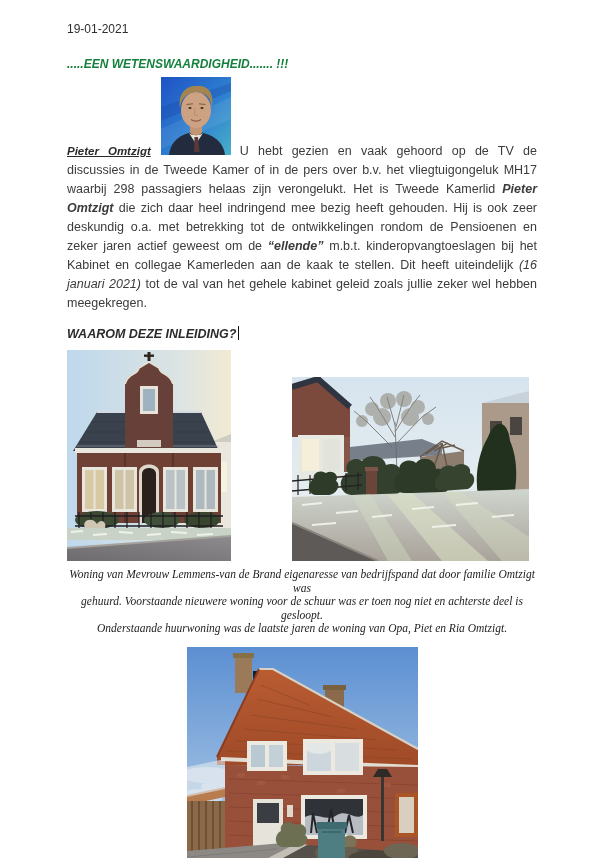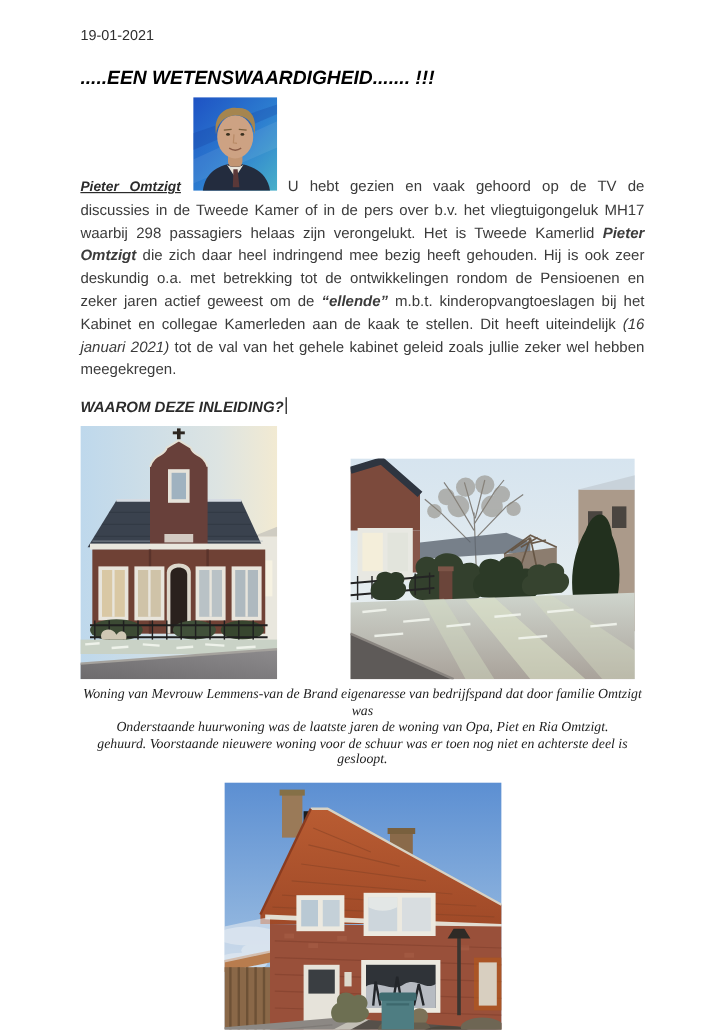--- a/index.html
+++ b/index.html
@@ -6,21 +6,21 @@
   body{
     width:602px;height:858px;background:#ffffff;position:relative;overflow:hidden;
     font-family:"Liberation Sans", sans-serif;color:#3b3b3b;
   }
   .page{padding:22px 65px 0 67px;}
   .date{font-size:12px;color:#2e2e2e;}
   .title{
     text-align:center;font-size:16px;font-weight:bold;font-style:italic;
     text-decoration:underline;color:#1e1e1e;margin-top:11px;letter-spacing:.2px;
   }
-  .subtitle{margin-top:21px;font-size:16px;font-weight:bold;font-style:italic;color:#000000;}
+  .subtitle{margin-top:21px;font-size:12px;font-weight:bold;font-style:italic;color:#15803d;}
   .intro{margin-top:6px;font-size:12.5px;line-height:19px;text-align:justify;color:#3b3b3b;}
   .pieter-label{
     font-weight:bold;font-style:italic;text-decoration:underline;
     font-size:11.5px;color:#2b2b2b;margin-right:10px;white-space:nowrap;
   }
   .portrait{display:inline-block;width:70px;height:78px;margin-right:9px;vertical-align:baseline;}
   .portrait svg{display:block;}
   .bi{font-weight:bold;font-style:italic;}
   .it{font-style:italic;}
   .waarom{margin-top:13px;font-size:12.5px;font-weight:bold;font-style:italic;color:#2b2b2b;}
@@ -197,22 +197,22 @@
           <path d="M10,128 L30,126 M44,136 L66,134 M20,148 L44,146 M80,140 L100,138 M120,132 L142,130 M164,128 L186,126 M200,140 L222,138 M140,150 L164,148"></path>
         </g>
         <path d="M0,184 L0,146 L86,184 Z" fill="#5e5a58"></path>
         <path d="M0,146 L86,184" stroke="#8a8580" stroke-width="2"></path>
       </svg>
     </div>
   </div>
 
   <div class="caption">
     <div>Woning van Mevrouw Lemmens-van de Brand eigenaresse van bedrijfspand dat door familie Omtzigt was</div>
+    <div>gehuurd. Voorstaande nieuwere woning voor de schuur was er toen nog niet en achterste deel is gesloopt.</div>
     <div>Onderstaande huurwoning was de laatste jaren de woning van Opa, Piet en Ria Omtzigt.</div>
-    <div>gehuurd. Voorstaande nieuwere woning voor de schuur was er toen nog niet en achterste deel is gesloopt.</div>
   </div>
 
   <div class="bottom-photo">
     <svg width="231" height="223" viewBox="0 0 231 223">
       <defs>
         <linearGradient id="skyB" x1="0" y1="0" x2="0" y2="1">
           <stop offset="0" stop-color="#5c8fd2"></stop>
             <stop offset="0.7" stop-color="#9fc0e2"></stop>
             <stop offset="1" stop-color="#c6d9ec"></stop>
         </linearGradient>

